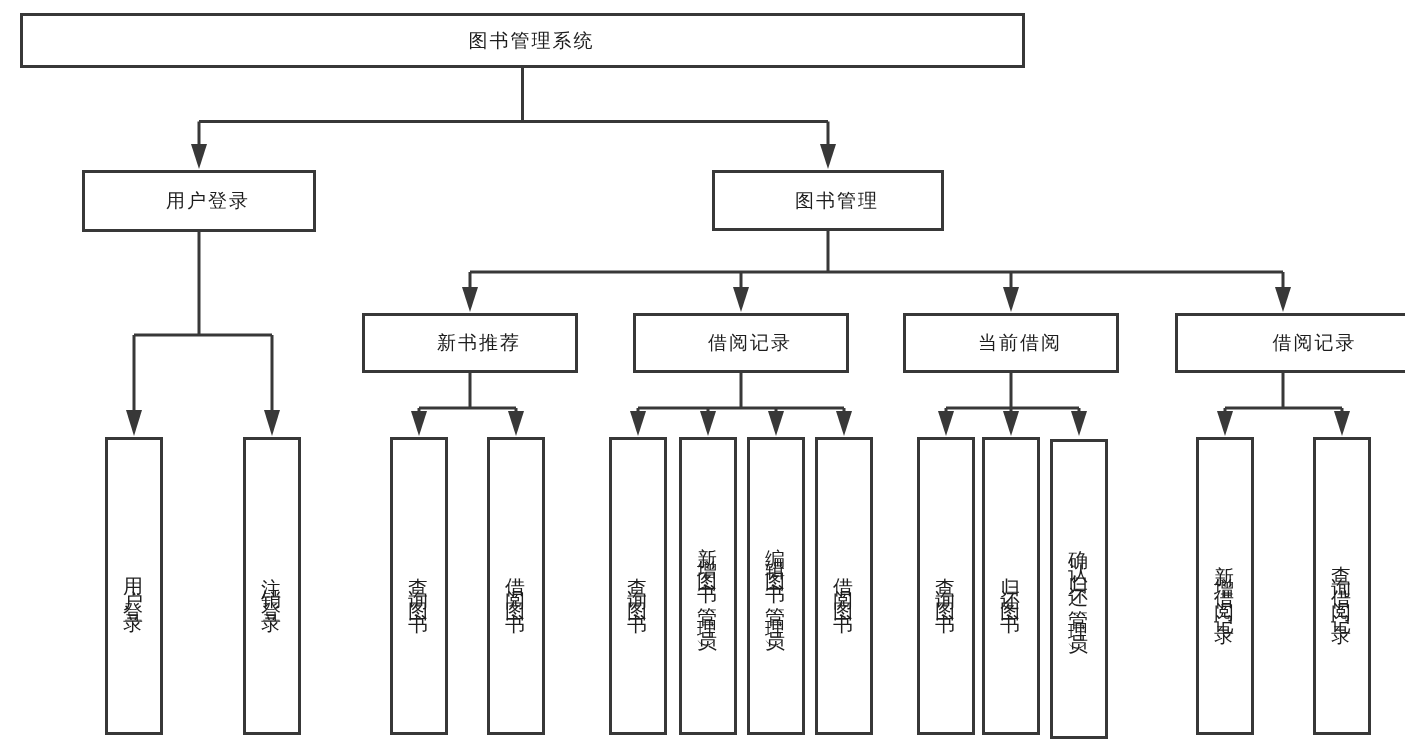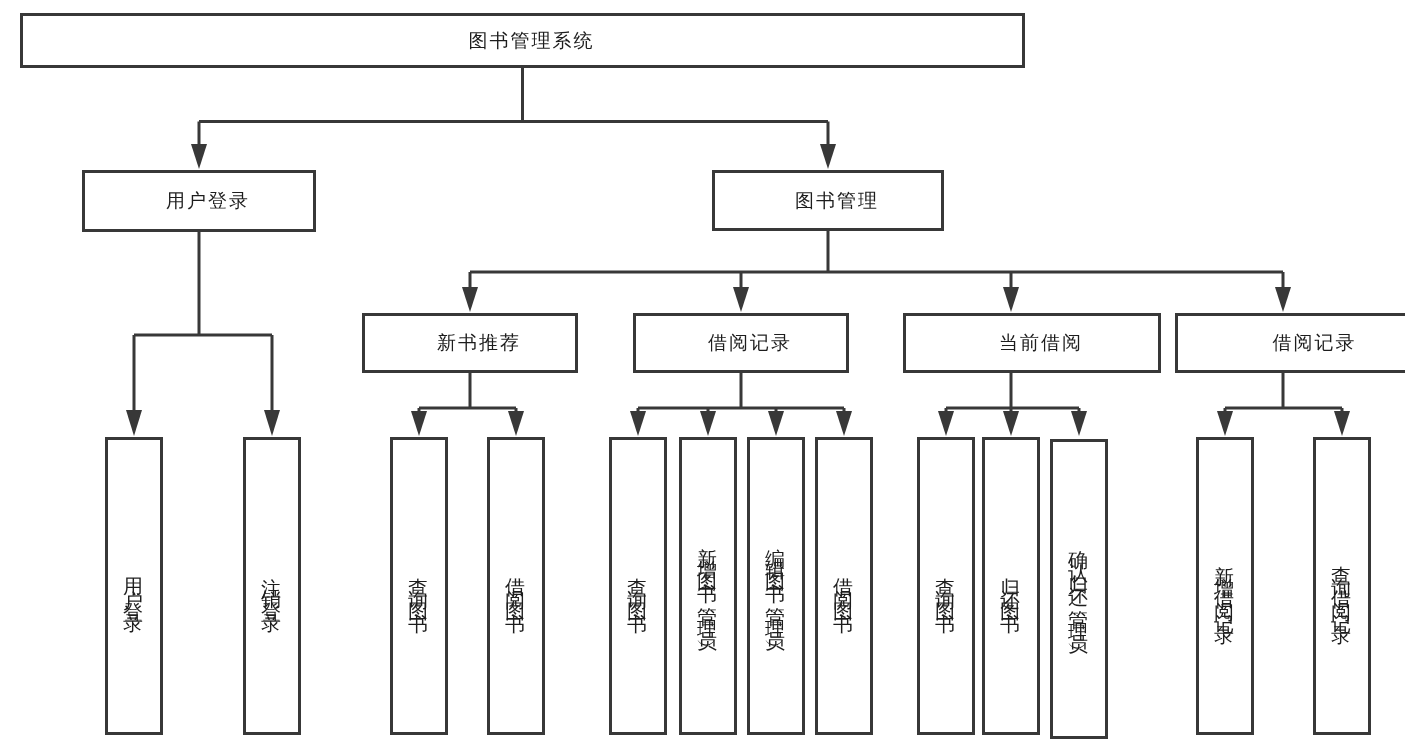--- a/index.html
+++ b/index.html
@@ -78,21 +78,21 @@
     </g>
   </svg>
 
   <div class="node" style="left:20px; top:13px; width:1005px; height:55px;">图书管理系统</div>
 
   <div class="node" style="left:82px; top:170px; width:234px; height:62px;">用户登录</div>
   <div class="node" style="left:712px; top:170px; width:232px; height:61px;">图书管理</div>
 
   <div class="node" style="left:362px; top:313px; width:216px; height:60px;">新书推荐</div>
   <div class="node" style="left:633px; top:313px; width:216px; height:60px;">借阅记录</div>
-  <div class="node" style="left:903px; top:313px; width:258px; height:60px;">当前借阅</div>
+  <div class="node" style="left:903px; top:313px; width:216px; height:60px;">当前借阅</div>
   <div class="node" style="left:1175px; top:313px; width:261px; height:60px;">借阅记录</div>
 
   <div class="node leaf" style="left:105px; top:437px; width:58px; height:298px;">用户登录</div>
   <div class="node leaf" style="left:243px; top:437px; width:58px; height:298px;">注销登录</div>
 
   <div class="node leaf" style="left:390px; top:437px; width:58px; height:298px;">查询图书</div>
   <div class="node leaf" style="left:487px; top:437px; width:58px; height:298px;">借阅图书</div>
 
   <div class="node leaf" style="left:609px; top:437px; width:58px; height:298px;">查询图书</div>
   <div class="node leaf" style="left:679px; top:437px; width:58px; height:298px;">新增图书（管理员）</div>

